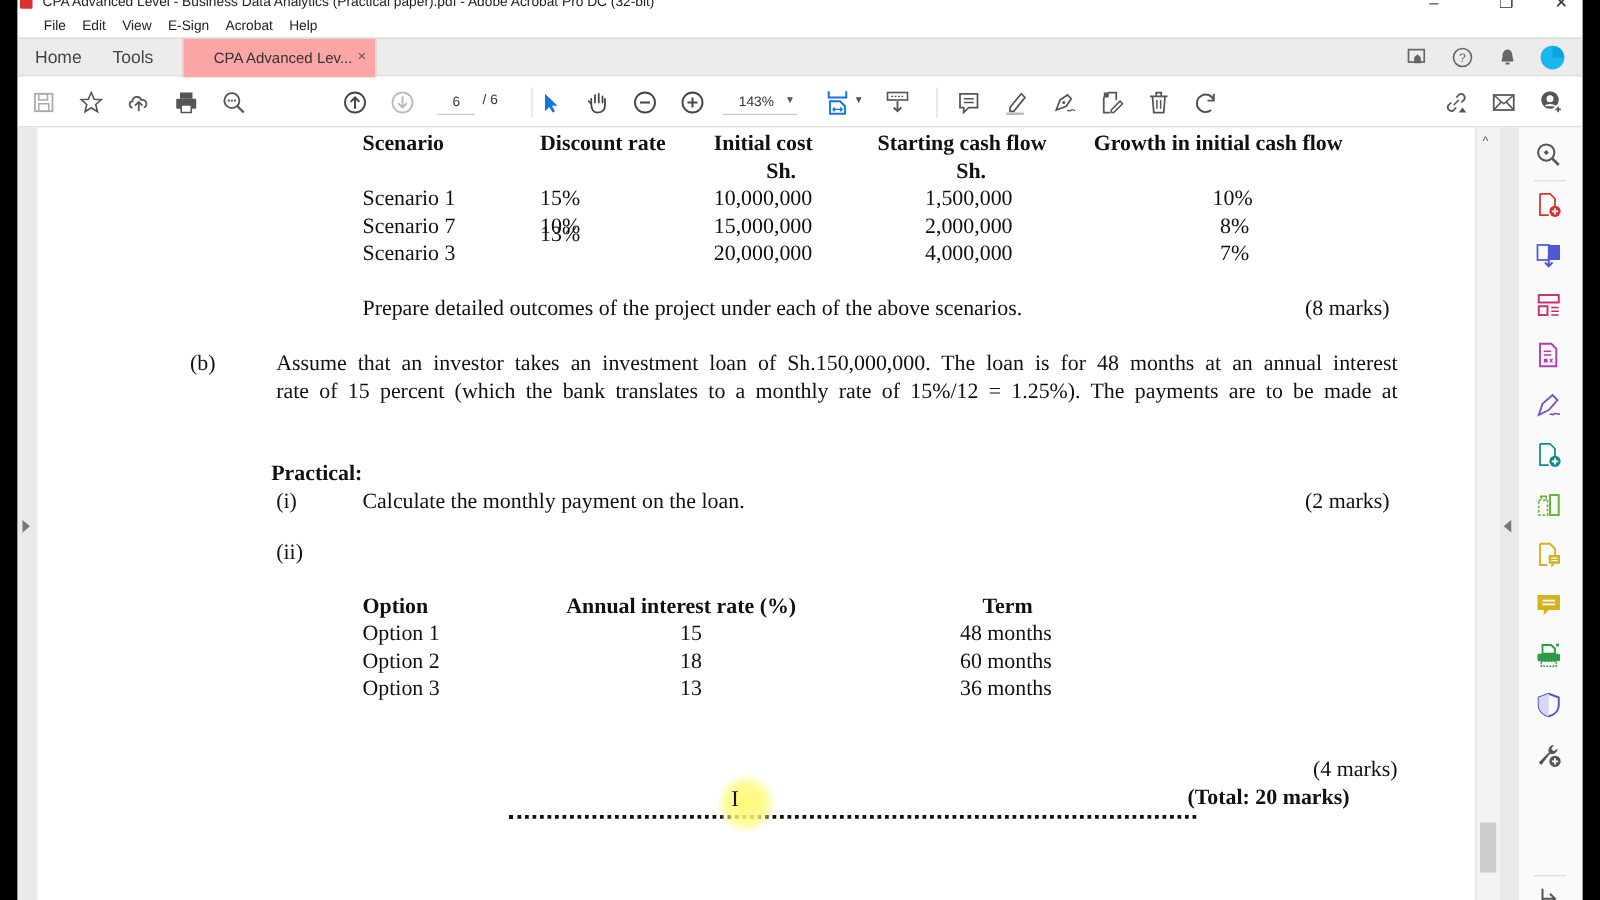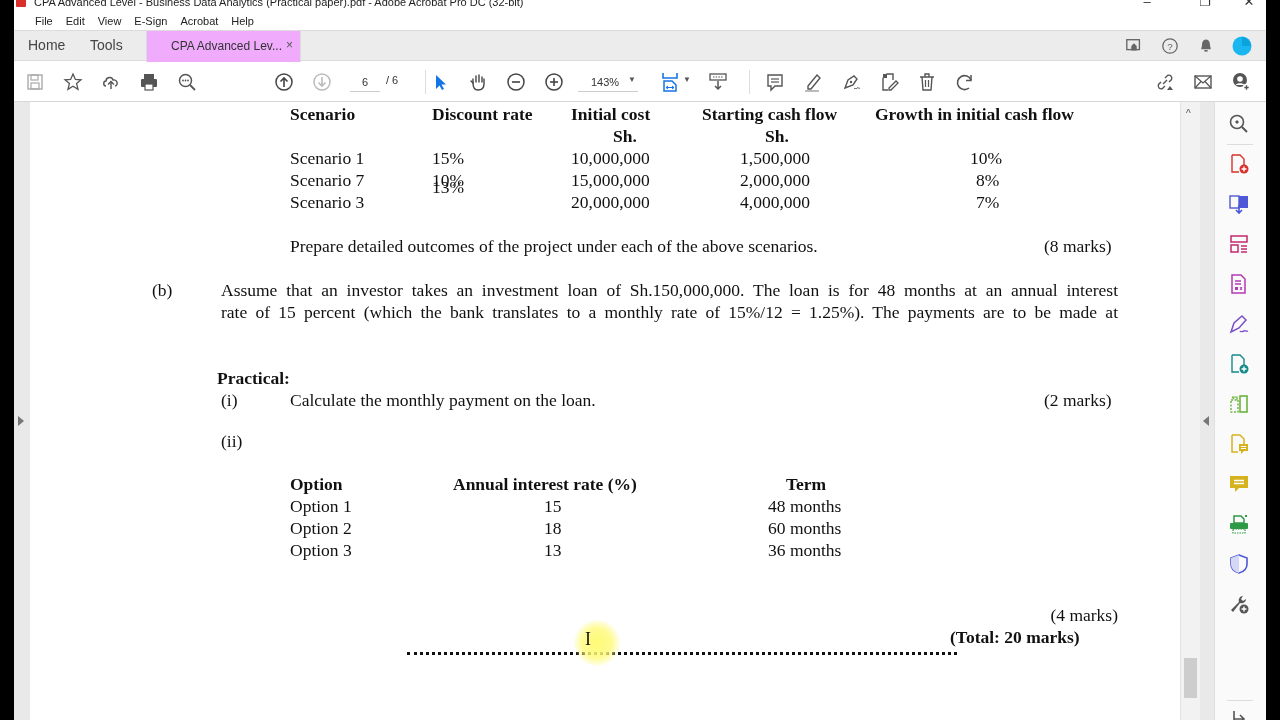--- a/index.html
+++ b/index.html
@@ -16,21 +16,21 @@
 
   
   .menubar { position: absolute; left: 0; top: 11px; width: 1252px; height: 19px; background: #fff; display: flex; align-items: center; padding-left: 21px; }
   .menubar .menu-item { font-size: 11px; color: #222; margin-right: 13px; }
 
   
   .tabbar { position: absolute; left: 0; top: 30px; width: 1252px; height: 31px; background: #ececec; border-top: 1px solid #dcdcdc; border-bottom: 1px solid #dcdcdc; }
   .tab-home, .tab-tools { position: absolute; top: 6px; font-size: 14px; color: #444; }
   .tab-home { left: 14px; }
   .tab-tools { left: 76px; }
-  .tab-doc { position: absolute; left: 132px; top: 0; width: 155px; height: 31px; background: #f0abfc; border-left: 1px solid #dcdcdc; border-right: 1px solid #dcdcdc; }
+  .tab-doc { position: absolute; left: 132px; top: 0; width: 155px; height: 31px; background: #fca5a5; border-left: 1px solid #dcdcdc; border-right: 1px solid #dcdcdc; }
   .tab-doc .label { position: absolute; left: 24px; top: 8px; font-size: 12px; color: #333; white-space: nowrap; }
   .tab-doc .close { position: absolute; left: 139px; top: 7px; font-size: 12px; color: #555; }
   .tb-right-icon { position: absolute; top: 5px; width: 20px; height: 20px; display: flex; align-items: center; justify-content: center; color: #666; font-size: 15px; }
 
   
   .toolbar { position: absolute; left: 0; top: 62px; width: 1252px; height: 40px; background: #fff; border-bottom: 1px solid #d8d8d8; }
   .tool { position: absolute; top: 9px; width: 22px; height: 22px; display: flex; align-items: center; justify-content: center; color: #555; }
   .tool svg { width: 20px; height: 20px; }
   .page-input { position: absolute; left: 336px; top: 10px; width: 30px; height: 20px; border-bottom: 1px solid #ccc; font-size: 11px; color: #333; text-align: center; line-height: 20px; }
   .page-total { position: absolute; left: 372px; top: 12px; font-size: 11px; color: #333; }

